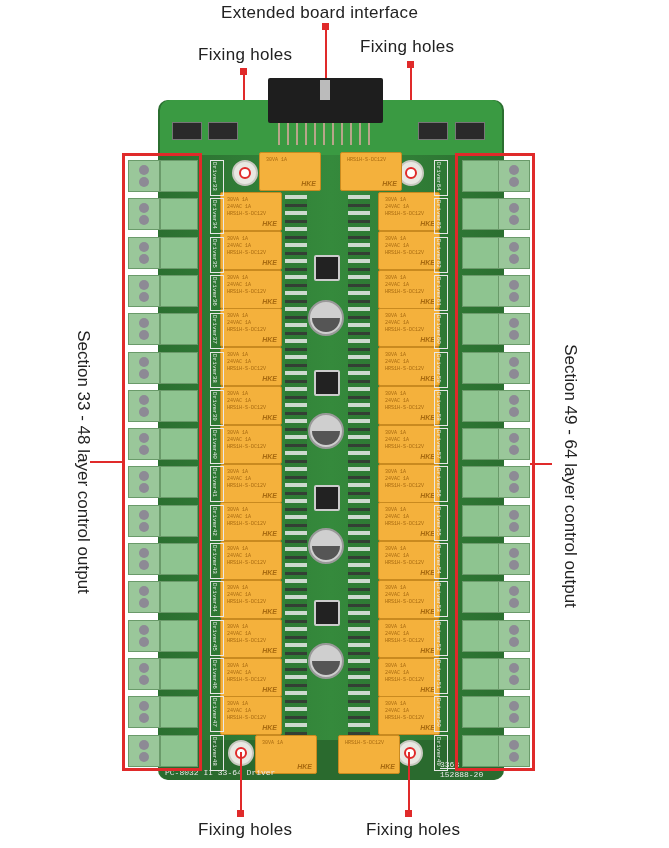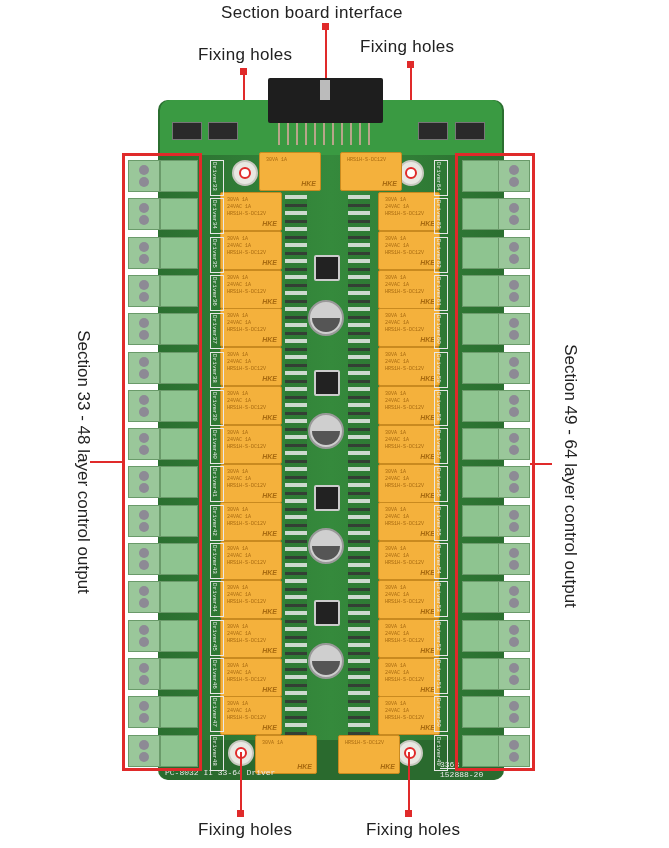--- a/index.html
+++ b/index.html
@@ -31,21 +31,21 @@
   .drvlab span{position:absolute;left:-11px;top:12px;font-size:6px;color:#eee;transform:rotate(90deg);white-space:nowrap;font-family:"Liberation Mono",monospace;}
   .cap{position:absolute;width:32px;height:32px;border-radius:50%;background:#cfcfcf;border:2px solid #999;}
   .cap::after{content:"";position:absolute;left:2px;top:16px;width:28px;height:14px;border-radius:0 0 14px 14px;background:#555;}
   .diode{position:absolute;width:22px;height:22px;background:#222;border:2px solid #ccc;border-radius:2px;}
   .smd-col{position:absolute;width:22px;background:repeating-linear-gradient(180deg,#e8e8e8 0 4px,#2e7a34 4px 9px,#333 9px 12px,#2e7a34 12px 16px);opacity:0.85;}
   .silk{position:absolute;font-size:8px;color:#e8e8e8;font-family:"Liberation Mono",monospace;white-space:nowrap;}
 </style>
 </head>
 <body>
 
-<div class="label" style="left:221px;top:3px;">Section  board interface</div>
+<div class="label" style="left:221px;top:3px;">Extended  board interface</div>
 <div class="reddot" style="left:322px;top:23px;"></div>
 <div class="redline" style="left:325px;top:27px;width:2px;height:52px;"></div>
 
 <div class="label" style="left:198px;top:45px;">Fixing holes</div>
 <div class="reddot" style="left:240px;top:68px;"></div>
 <div class="redline" style="left:243px;top:72px;width:2px;height:100px;"></div>
 
 <div class="label" style="left:360px;top:37px;">Fixing holes</div>
 <div class="reddot" style="left:407px;top:61px;"></div>
 <div class="redline" style="left:410px;top:65px;width:2px;height:107px;"></div>

